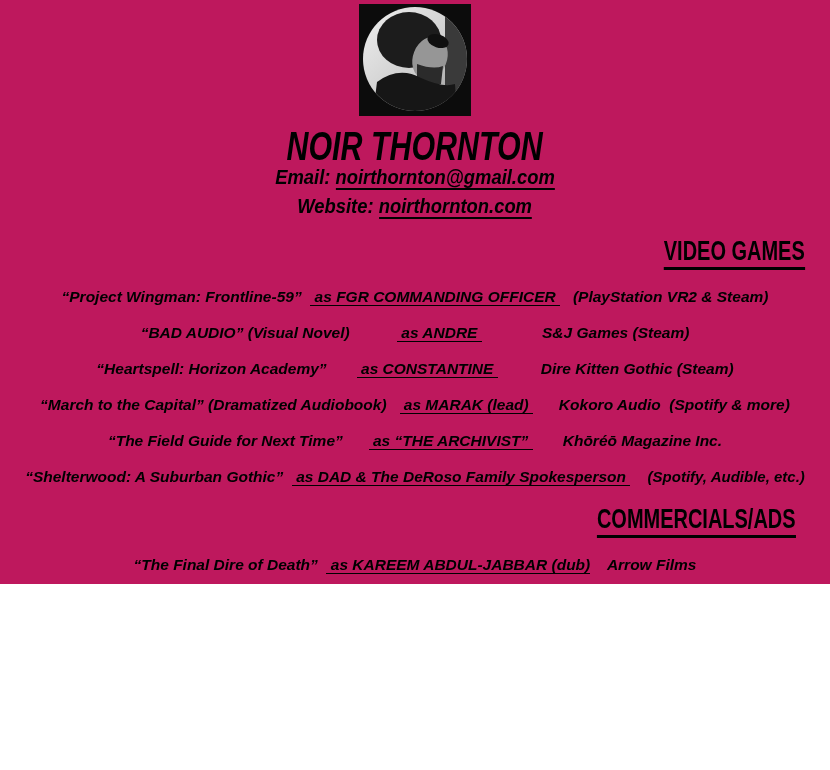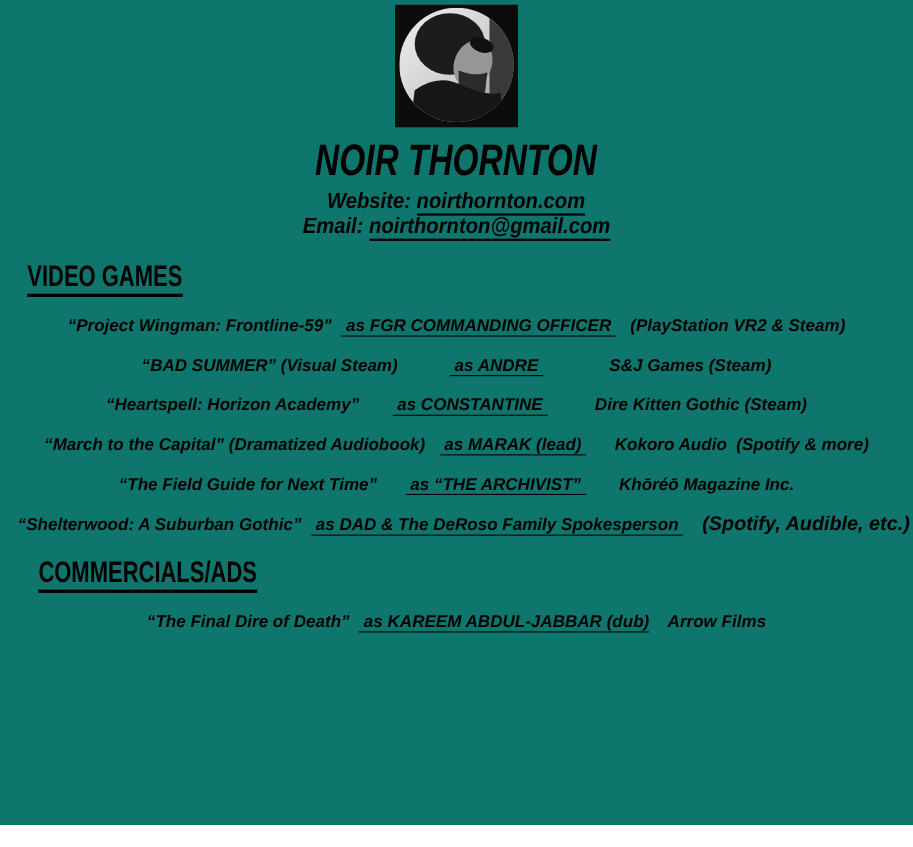--- a/index.html
+++ b/index.html
@@ -5,23 +5,23 @@
   html, body {
     margin: 0;
     padding: 0;
     background: #ffffff;
     color: #000000;
     font-family: "Liberation Sans", sans-serif;
   }
   .page {
     position: relative;
     width: 830px;
-    height: 750px;
+    height: 584px;
     overflow: hidden;
-    background: #0f766e;
+    background: #be185d;
   }
   .photo-wrap {
     padding-top: 4px;
     text-align: center;
   }
   .photo-wrap svg { display: inline-block; vertical-align: top; }
 
   .name {
     text-align: center;
     font-weight: bold;
@@ -49,21 +49,21 @@
   .contact .cond {
     display: inline-block;
     transform: scaleX(0.92);
     transform-origin: 50% 50%;
     white-space: pre;
   }
   .contact .link {
     border-bottom: 2px solid #000;
   }
   .section-title {
-    text-align: left;
+    text-align: right;
     font-weight: bold;
     font-size: 27px;
     line-height: 1;
     margin: 20px 0 8px 0;
     white-space: pre;
   }
   .section-title .heading-inner {
     display: inline-block;
     transform: scaleX(0.74);
     transform-origin: 50% 50%;
@@ -76,21 +76,21 @@
     font-style: italic;
     font-size: 15.5px;
     line-height: 19px;
     margin: 17px 16px;
     white-space: pre;
   }
   .entry .role {
     border-bottom: 1.5px solid #000;
   }
   .entry .small {
-    font-size: 18px;
+    font-size: 15px;
   }
 </style>
 </head>
 <body>
 
 <div class="page">
 
   <div class="photo-wrap">
     <svg width="112" height="112" viewBox="0 0 112 112" aria-hidden="true">
       <defs>
@@ -111,29 +111,29 @@
         <ellipse cx="71" cy="54" rx="17" ry="22" fill="#969696" transform="rotate(22 71 54)"></ellipse>
         <ellipse cx="79" cy="37" rx="11" ry="6.5" fill="#101010" transform="rotate(18 79 37)"></ellipse>
         <path d="M58 60 Q74 66 84 62 L82 80 Q68 86 58 78 Z" fill="#2b2b2b"></path>
         <path d="M18 78 Q40 62 62 74 Q84 84 96 80 L98 110 L14 110 Z" fill="#161616"></path>
       </g>
     </svg>
   </div>
 
   <div class="name"><span class="condensed">NOIR THORNTON</span></div>
 
+  <div class="contact" style="margin-top:0;"><span class="cond"><span>Email: </span><span class="link">noirthornton@gmail.com</span></span></div>
+
   <div class="contact"><span class="cond"><span>Website: </span><span class="link">noirthornton.com</span></span></div>
-
-  <div class="contact" style="margin-top:0;"><span class="cond"><span>Email: </span><span class="link">noirthornton@gmail.com</span></span></div>
 
   <div id="sections">
       <section>
         <div class="section-title"><span class="heading-inner">VIDEO GAMES</span></div>
         <div class="entry"><span>“Project Wingman: Frontline-59”</span><span>  </span><span class="role"> as FGR COMMANDING OFFICER </span><span>   </span><span>(PlayStation VR2 &amp; Steam)</span></div>
-        <div class="entry"><span>“BAD SUMMER” (Visual Steam)</span><span>           </span><span class="role"> as ANDRE </span><span>              </span><span>S&amp;J Games (Steam)</span></div>
+        <div class="entry"><span>“BAD AUDIO” (Visual Novel)</span><span>           </span><span class="role"> as ANDRE </span><span>              </span><span>S&amp;J Games (Steam)</span></div>
         <div class="entry"><span>“Heartspell: Horizon Academy”</span><span>       </span><span class="role"> as CONSTANTINE </span><span>          </span><span>Dire Kitten Gothic (Steam)</span></div>
       </section>
       <section>
         <div class="entry"><span>“March to the Capital” (Dramatized Audiobook)</span><span>   </span><span class="role"> as MARAK (lead) </span><span>      </span><span>Kokoro Audio  (Spotify &amp; more)</span></div>
         <div class="entry"><span>“The Field Guide for Next Time”</span><span>      </span><span class="role"> as “THE ARCHIVIST” </span><span>       </span><span>Khōréō Magazine Inc.</span></div>
         <div class="entry"><span>“Shelterwood: A Suburban Gothic”</span><span>  </span><span class="role"> as DAD &amp; The DeRoso Family Spokesperson </span><span>    </span><span class="small">(Spotify, Audible, etc.)</span></div>
       </section>
       <section>
         <div class="section-title"><span class="heading-inner">COMMERCIALS/ADS</span></div>
       </section>

